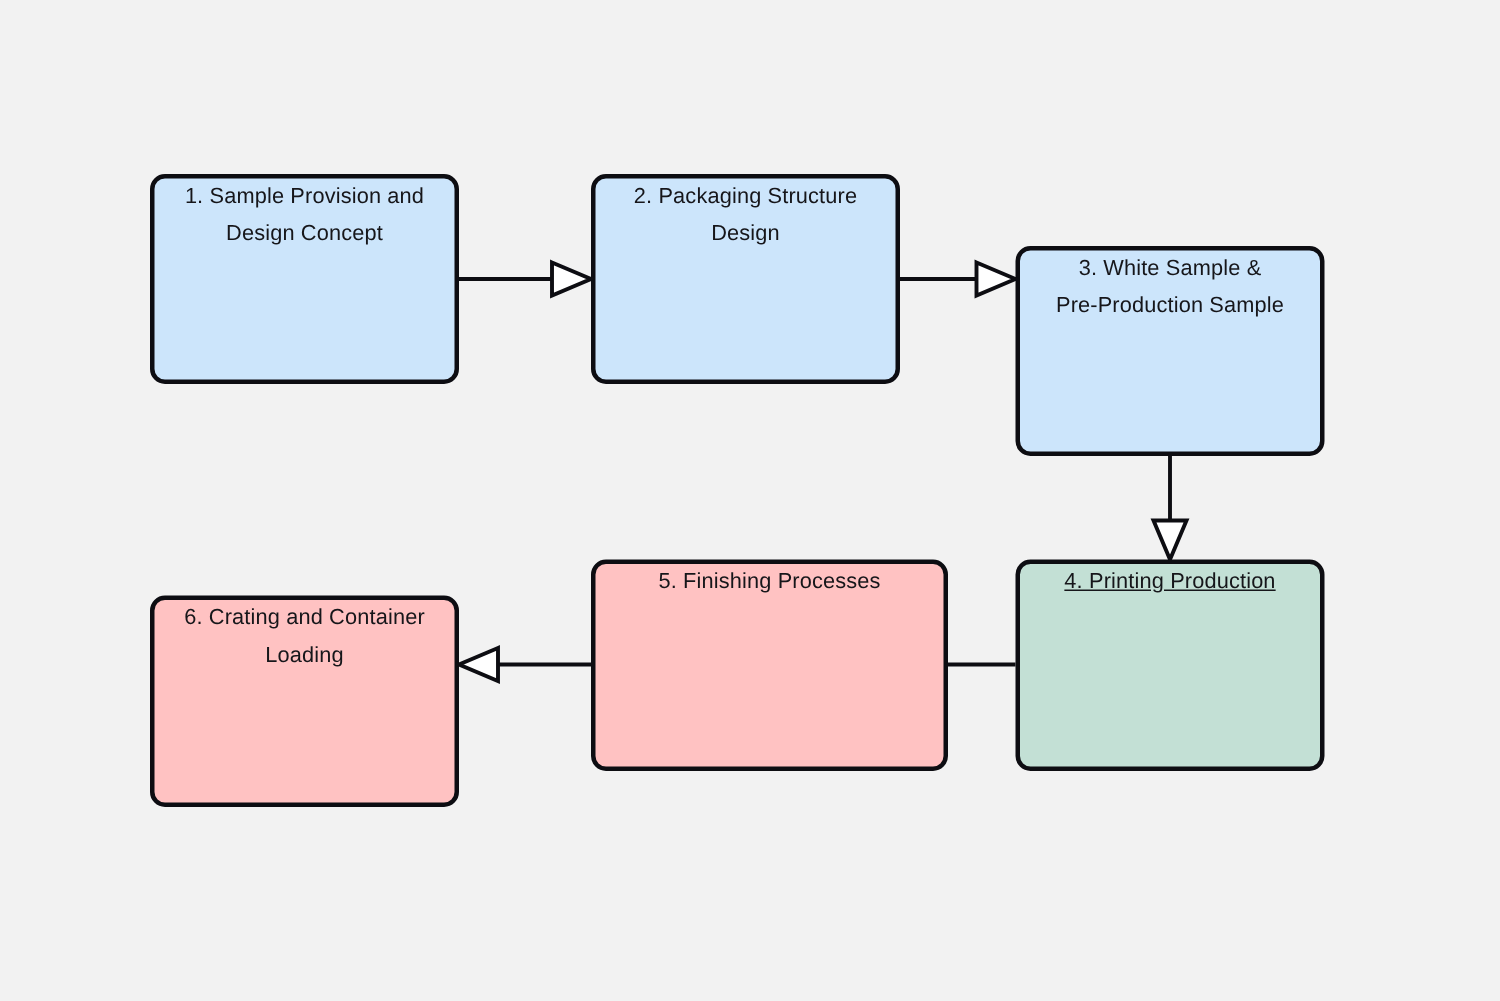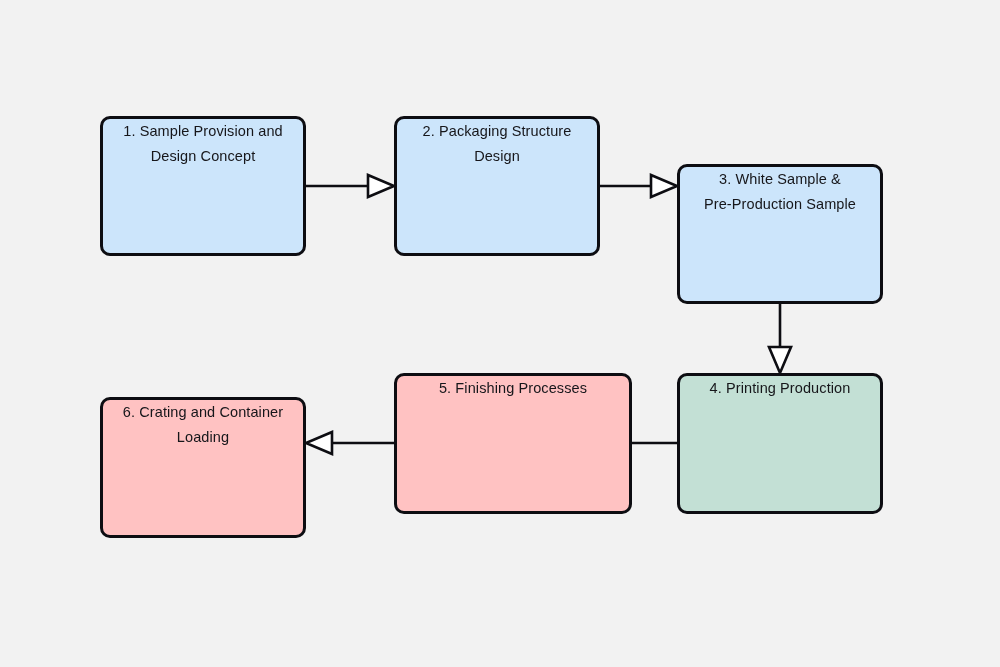--- a/index.html
+++ b/index.html
@@ -86,21 +86,21 @@
   <div class="node" style="left:394px; top:116px; width:206px; height:140px; background:#cce5fb;border-radius:10px;">
     <span class="label">2.  Packaging Structure
 Design</span>
   </div>
 
   <div class="node" style="left:677px; top:116px; width:206px; height:140px; background:#cce5fb;margin-top:48px;">
     <span class="label">3.   White Sample &amp;
 Pre-Production Sample</span>
   </div>
 
-  <div class="node" style="left:677px; top:373px; width:206px; height:141px; background:#c3e0d5;">
+  <div class="node" style="left:677px; top:373px; width:206px; height:141px; background:#c3e0d5;text-decoration:underline;">
     <span class="label">4. Printing Production</span>
   </div>
 
   <div class="node" style="left:394px; top:373px; width:238px; height:141px; background:#ffc2c2;">
     <span class="label">5. Finishing Processes</span>
   </div>
 
   <div class="node" style="left:100px; top:373px; width:206px; height:141px; background:#ffc2c2;margin-top:24px;">
     <span class="label">6. Crating and Container
 Loading</span>

